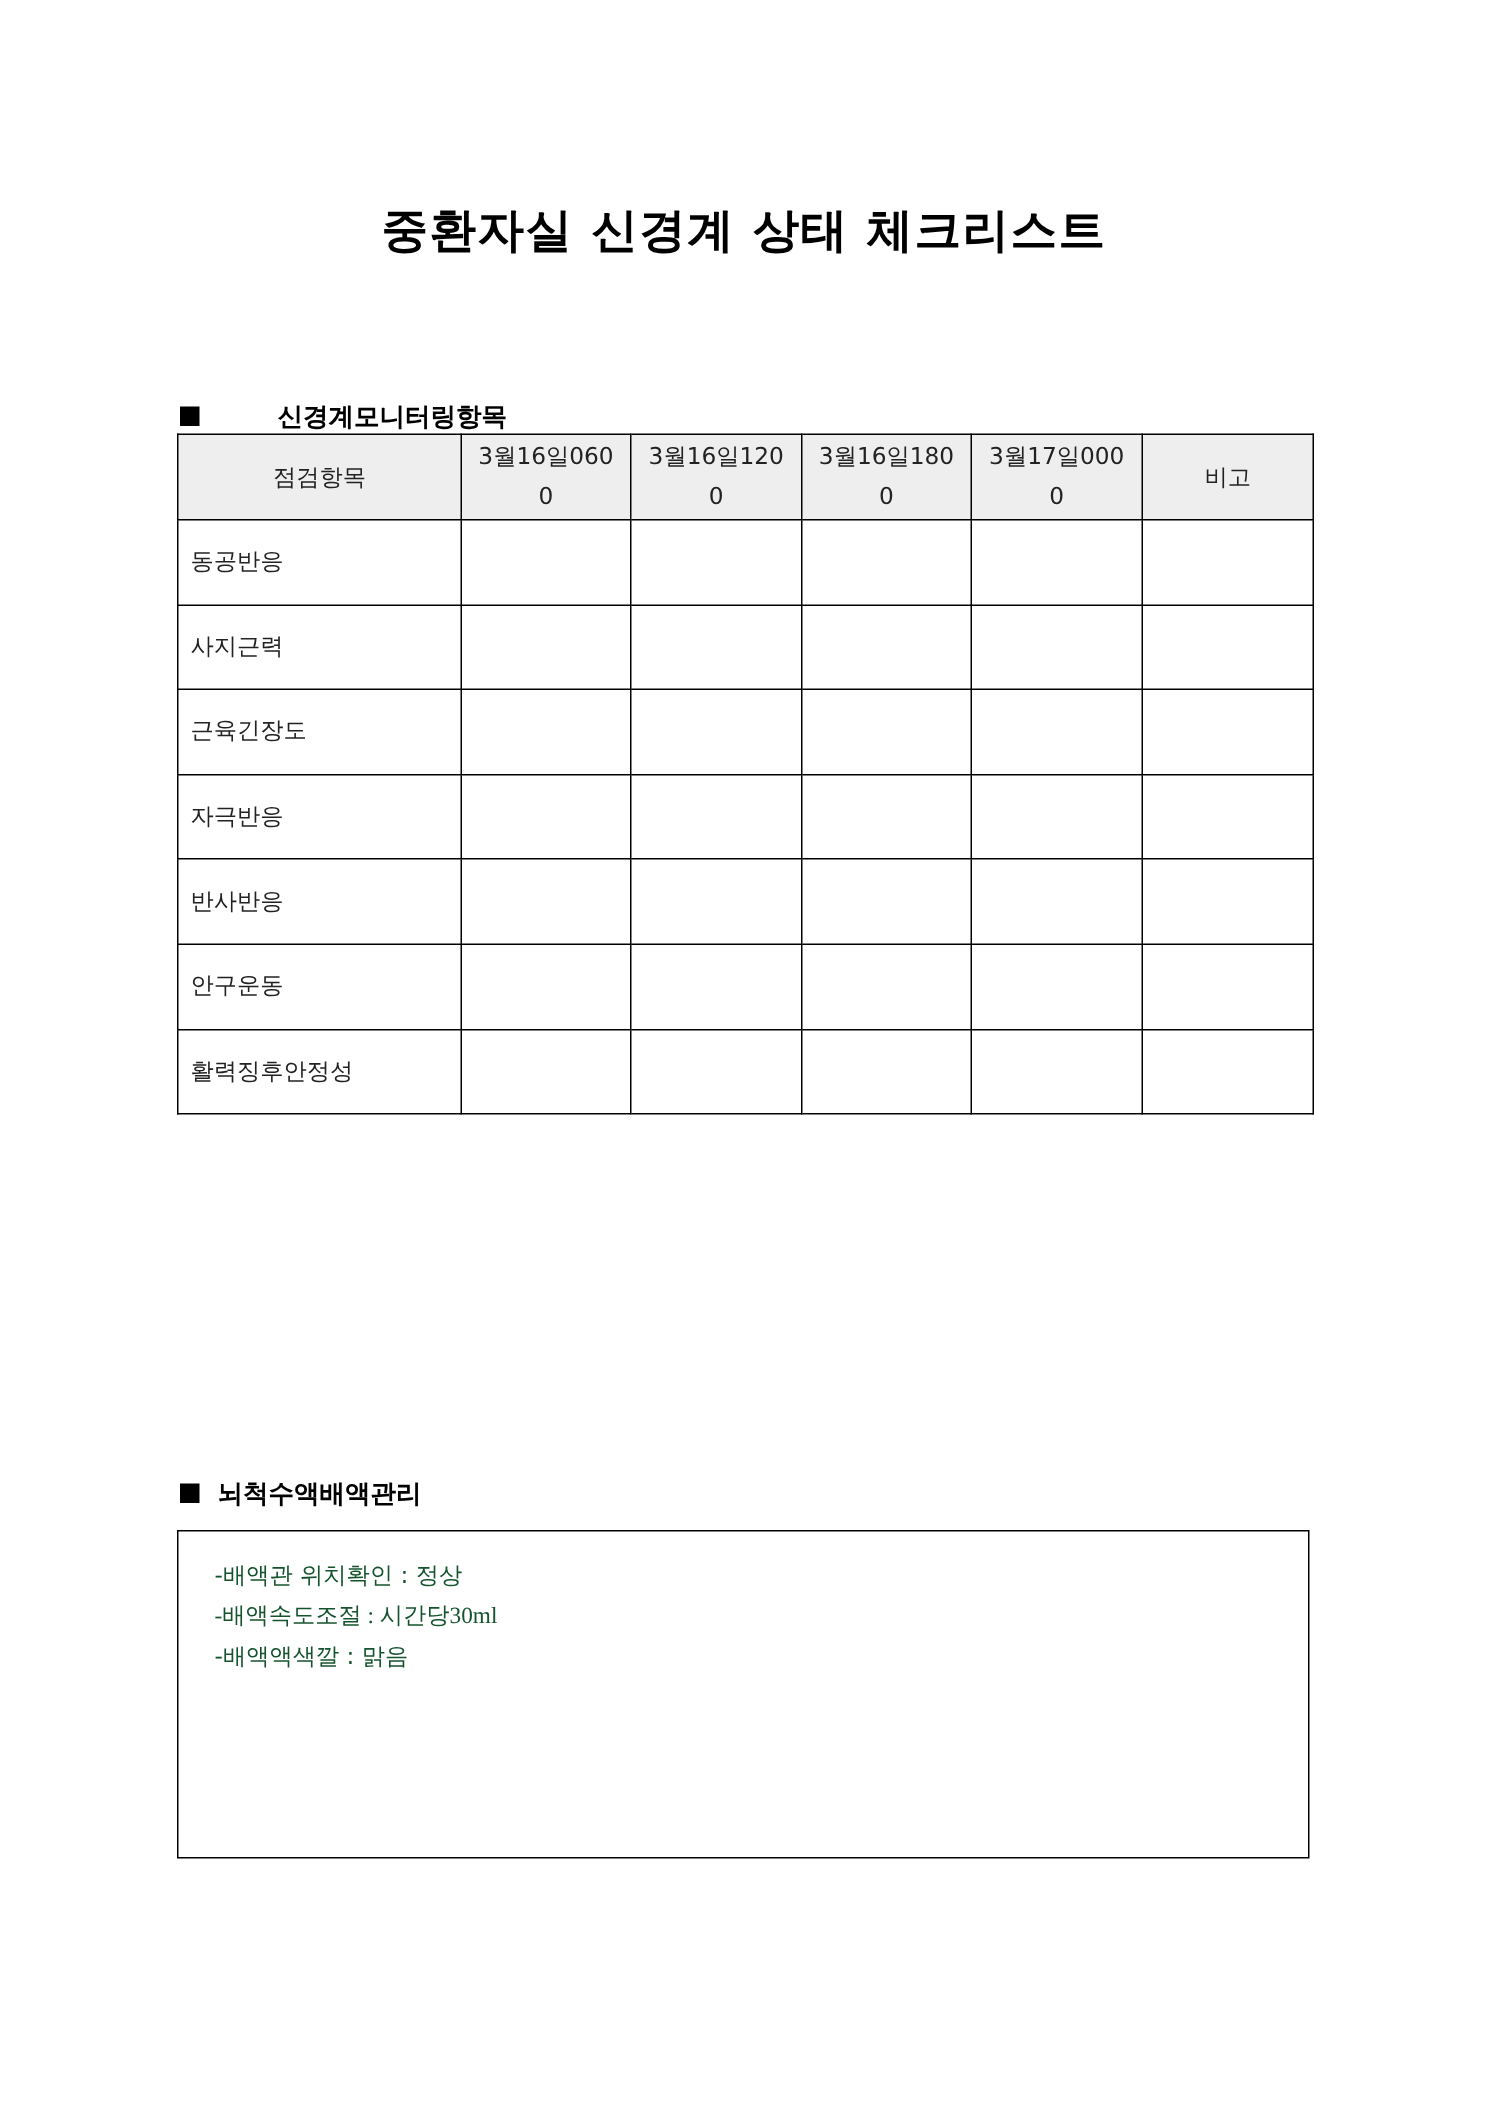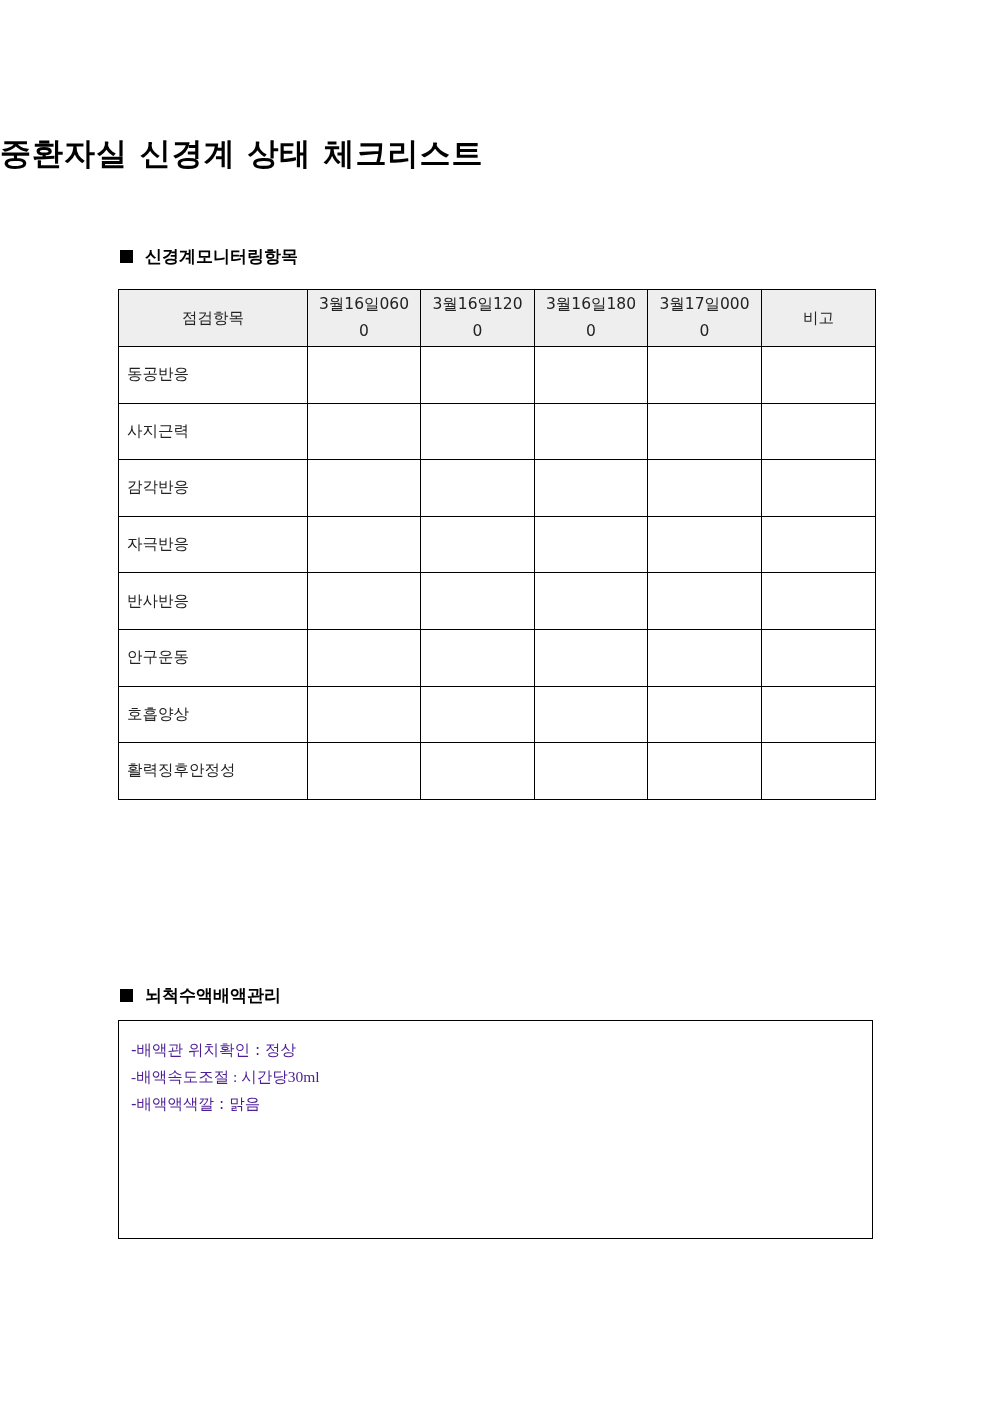--- a/index.html
+++ b/index.html
@@ -1,21 +1,21 @@
 <!DOCTYPE html>
 <html><head>
 <meta charset="utf-8">
 <style>
   html, body { margin: 0; padding: 0; background: #ffffff; }
   body {
     width: 992px; height: 1403px; position: relative; overflow: hidden;
     font-family: "DejaVu Sans", "Liberation Sans", sans-serif; color: #111;
   }
   .title {
-    position: absolute; left: 0; top: 133px; width: 992px; text-align: left;
+    position: absolute; left: 0; top: 133px; width: 992px; text-align: center;
     font-size: 31px; font-weight: bold; letter-spacing: 1px; color: #000;
   }
   .section-heading {
     position: absolute; left: 120px; font-size: 17px; font-weight: bold; color: #000;
     display: flex; align-items: center;
   }
   .sq {
     display: inline-block; width: 13px; height: 13px; background: #000; margin-right: 12px;
   }
   table.grid {
@@ -28,29 +28,29 @@
   table.grid thead th {
     background: #eeeeee; height: 56px; text-align: center; line-height: 27px; padding: 0;
   }
   table.grid tbody td { height: 55.6px; padding: 0 0 0 8px; }
   table.grid tbody td.blank { padding: 0; }
   .memo-box {
     position: absolute; left: 118px; top: 1020px; width: 755px; height: 219px;
     border: 1.5px solid #000; box-sizing: border-box;
   }
   .memo-line {
-    position: absolute; left: 12px; font-size: 15.5px; color: #4c1d95;
+    position: absolute; left: 24px; font-size: 15.5px; color: #14532d;
   }
 </style>
 </head>
 <body>
 
 <div class="title">중환자실 신경계 상태 체크리스트</div>
 
-<div class="section-heading" style="top:245px;">
+<div class="section-heading" style="top:266px;gap:40px;">
   <span class="sq"></span>
   <span>신경계모니터링항목</span>
 </div>
 
 <table class="grid">
   <colgroup>
     <col style="width:189px">
       <col style="width:113px">
       <col style="width:114px">
     <col style="width:113px">
@@ -90,21 +90,21 @@
       </tr>
       <tr>
         <td>사지근력</td>
         <td class="blank"></td>
         <td class="blank"></td>
         <td class="blank"></td>
         <td class="blank"></td>
         <td class="blank"></td>
       </tr>
       <tr>
-        <td>감각반응</td>
+        <td>근육긴장도</td>
         <td class="blank"></td>
         <td class="blank"></td>
         <td class="blank"></td>
         <td class="blank"></td>
         <td class="blank"></td>
       </tr>
       <tr>
         <td>자극반응</td>
         <td class="blank"></td>
         <td class="blank"></td>
@@ -122,28 +122,20 @@
       </tr>
       <tr>
         <td>안구운동</td>
         <td class="blank"></td>
         <td class="blank"></td>
         <td class="blank"></td>
         <td class="blank"></td>
         <td class="blank"></td>
       </tr>
       <tr>
-        <td>호흡양상</td>
-        <td class="blank"></td>
-        <td class="blank"></td>
-        <td class="blank"></td>
-        <td class="blank"></td>
-        <td class="blank"></td>
-      </tr>
-      <tr>
         <td>활력징후안정성</td>
         <td class="blank"></td>
         <td class="blank"></td>
         <td class="blank"></td>
         <td class="blank"></td>
         <td class="blank"></td>
       </tr>
     </tbody>
 </table>
 

